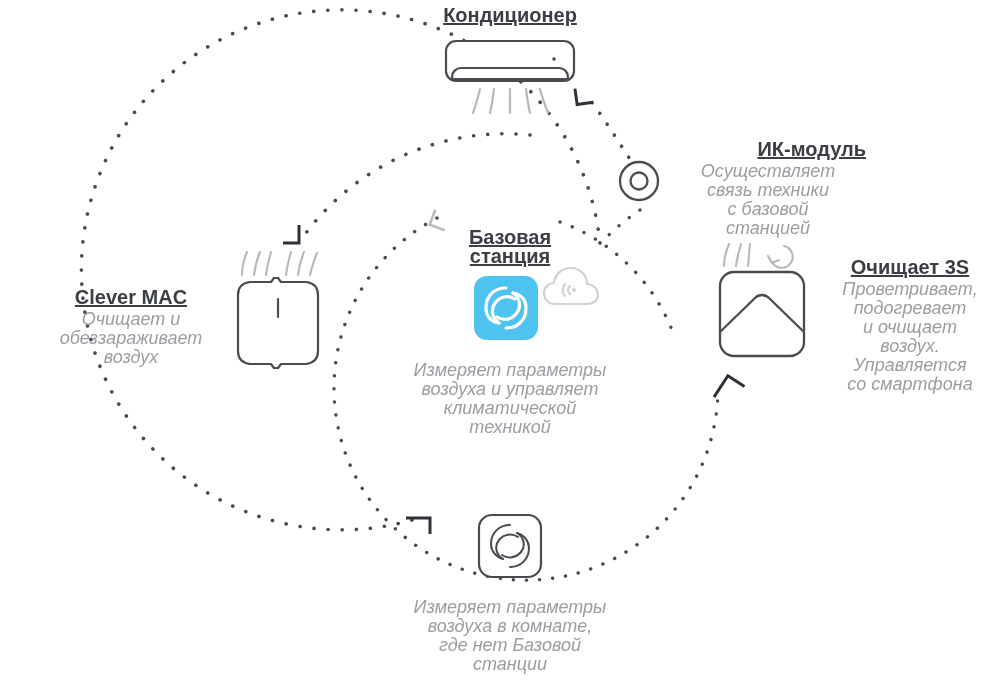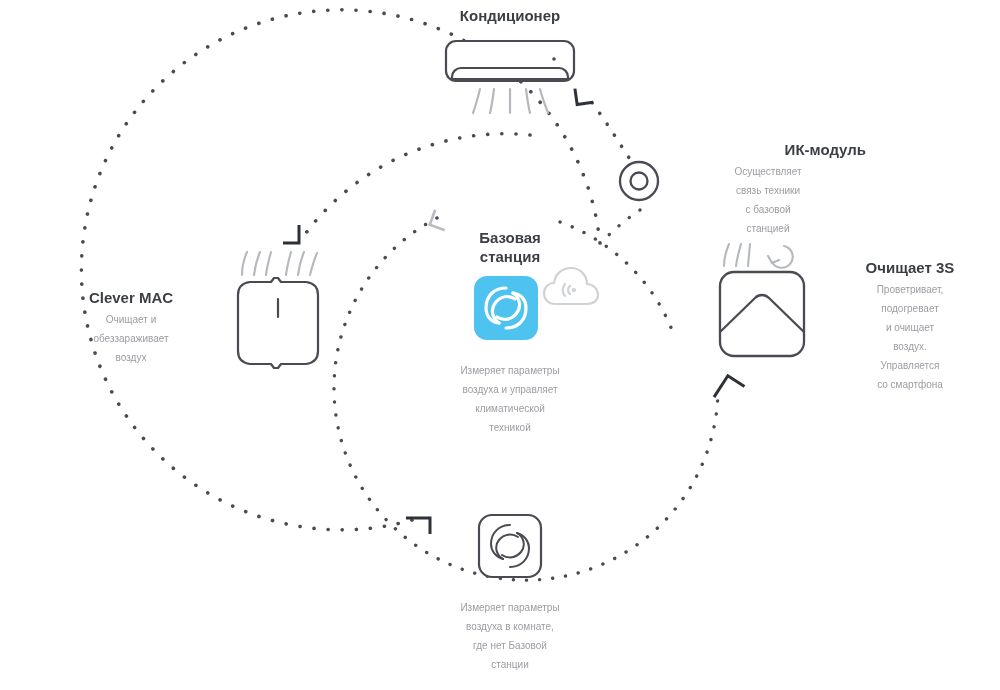--- a/index.html
+++ b/index.html
@@ -15,31 +15,33 @@
     background: #ffffff;
   }
   #arcs {
     position: absolute; left: 0; top: 0;
     width: 1000px; height: 690px;
     pointer-events: none;
   }
   .node { position: absolute; }
 
   .title {
-    font-size: 15px;
+    font-size: 20px;
     font-weight: bold;
     color: #3b3f45;
     line-height: 19px;
     white-space: pre-line;
+    text-decoration: underline;
   }
   .desc {
-    font-size: 10px;
+    font-size: 18px;
     color: #9a9da2;
     line-height: 19px;
     white-space: pre-line;
+    font-style: italic;
   }
 
   
   #node-conditioner { left: 390px; top: 6px; width: 240px; text-align: center; }
   #node-conditioner .title { margin-bottom: 14px; }
   .ac-art { position: relative; width: 240px; height: 80px; }
 
   
   #node-ir { left: 616px; top: 140px; width: 250px; }
   #node-ir .ir-wrap { position: relative; width: 250px; height: 110px; }

